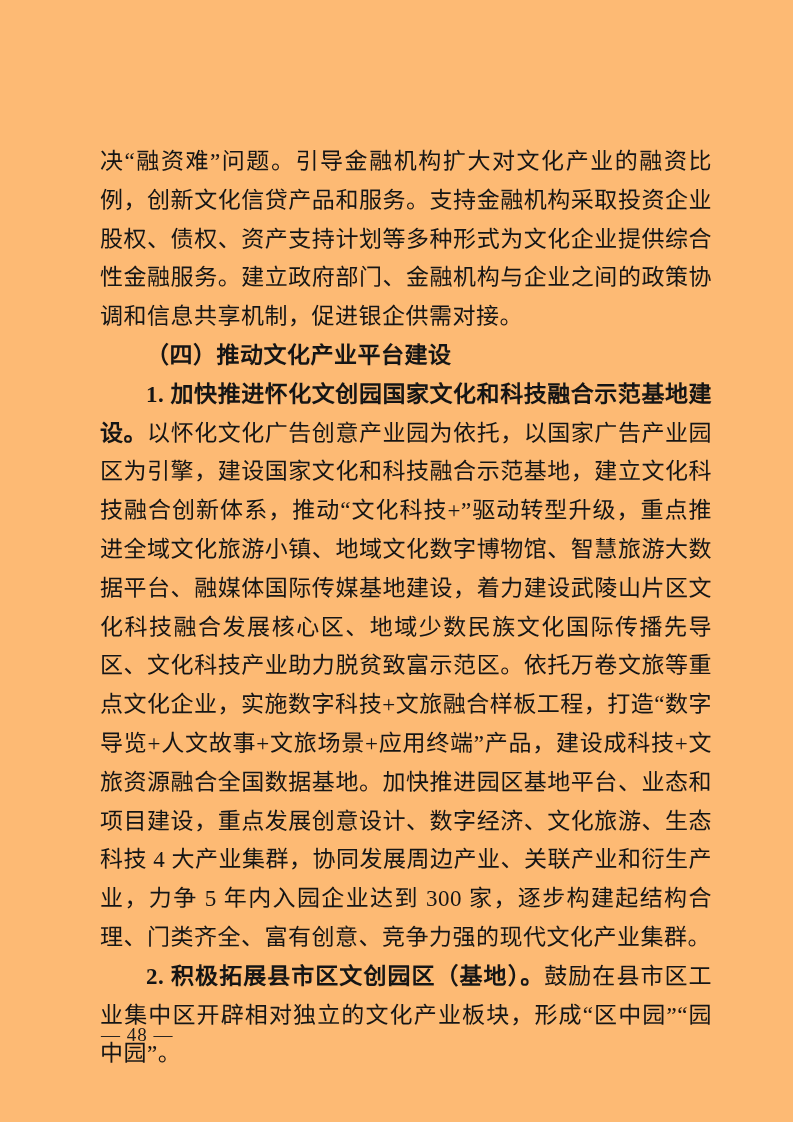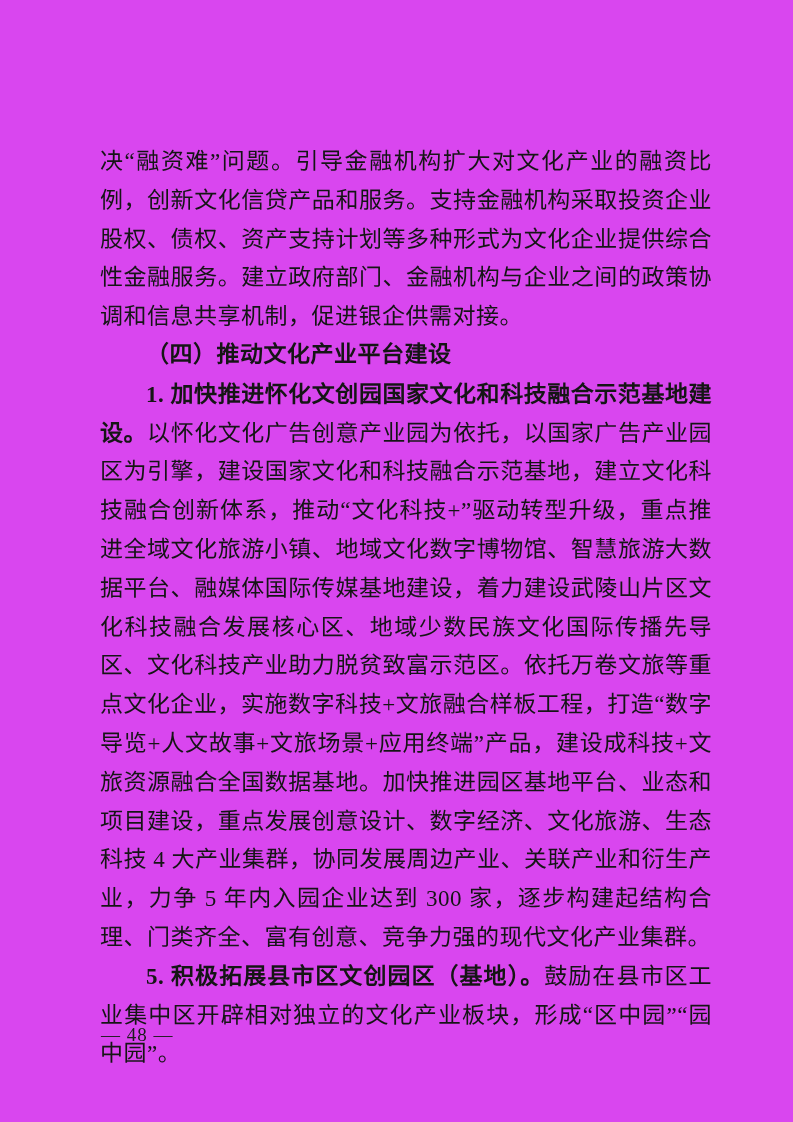--- a/index.html
+++ b/index.html
@@ -4,21 +4,21 @@
 <style>
   html, body {
     margin: 0;
     padding: 0;
     background: #ffffff;
   }
   .page {
     position: relative;
     width: 793px;
     height: 1122px;
-    background: #d946ef;
+    background: #fdba74;
     overflow: hidden;
     font-family: "Liberation Serif", "DejaVu Serif", serif;
     color: #151515;
   }
   .content {
     position: absolute;
     left: 100px;
     top: 143px;
     width: 612px;
     font-size: 23px;
@@ -31,21 +31,20 @@
     padding: 0;
   }
   .indent {
     text-indent: 2em;
   }
   .lead-bold {
     font-weight: bold;
   }
   .heading {
     font-weight: bold;
-    font-family: Liberation Mono, monospace;
   }
   .footer {
     position: absolute;
     left: 101px;
     top: 1024px;
     font-size: 19px;
     line-height: 22px;
     color: #1c1c1c;
     letter-spacing: 1px;
   }
@@ -61,20 +60,20 @@
       <span>决“融资难”问题。引导金融机构扩大对文化产业的融资比例，创新文化信贷产品和服务。支持金融机构采取投资企业股权、债权、资产支持计划等多种形式为文化企业提供综合性金融服务。建立政府部门、金融机构与企业之间的政策协调和信息共享机制，促进银企供需对接。</span>
     </p>
 
     <p class="indent heading">（四）推动文化产业平台建设</p>
 
     <p class="indent">
       <span class="lead-bold">1. 加快推进怀化文创园国家文化和科技融合示范基地建设。</span><span>以怀化文化广告创意产业园为依托，以国家广告产业园区为引擎，建设国家文化和科技融合示范基地，建立文化科技融合创新体系，推动“文化科技+”驱动转型升级，重点推进全域文化旅游小镇、地域文化数字博物馆、智慧旅游大数据平台、融媒体国际传媒基地建设，着力建设武陵山片区文化科技融合发展核心区、地域少数民族文化国际传播先导区、文化科技产业助力脱贫致富示范区。依托万卷文旅等重点文化企业，实施数字科技+文旅融合样板工程，打造“数字导览+人文故事+文旅场景+应用终端”产品，建设成科技+文旅资源融合全国数据基地。加快推进园区基地平台、业态和项目建设，重点发展创意设计、数字经济、文化旅游、生态科技 4 大产业集群，协同发展周边产业、关联产业和衍生产业，力争 5 年内入园企业达到 300 家，逐步构建起结构合理、门类齐全、富有创意、竞争力强的现代文化产业集群。</span>
     </p>
 
     <p class="indent">
-      <span class="lead-bold">5. 积极拓展县市区文创园区（基地）。</span><span>鼓励在县市区工业集中区开辟相对独立的文化产业板块，形成“区中园”“园中园”。</span>
+      <span class="lead-bold">2. 积极拓展县市区文创园区（基地）。</span><span>鼓励在县市区工业集中区开辟相对独立的文化产业板块，形成“区中园”“园中园”。</span>
     </p>
 
   </div>
 
   <div class="footer">— 48 —</div>
 
 </div>
 
 </body></html>

